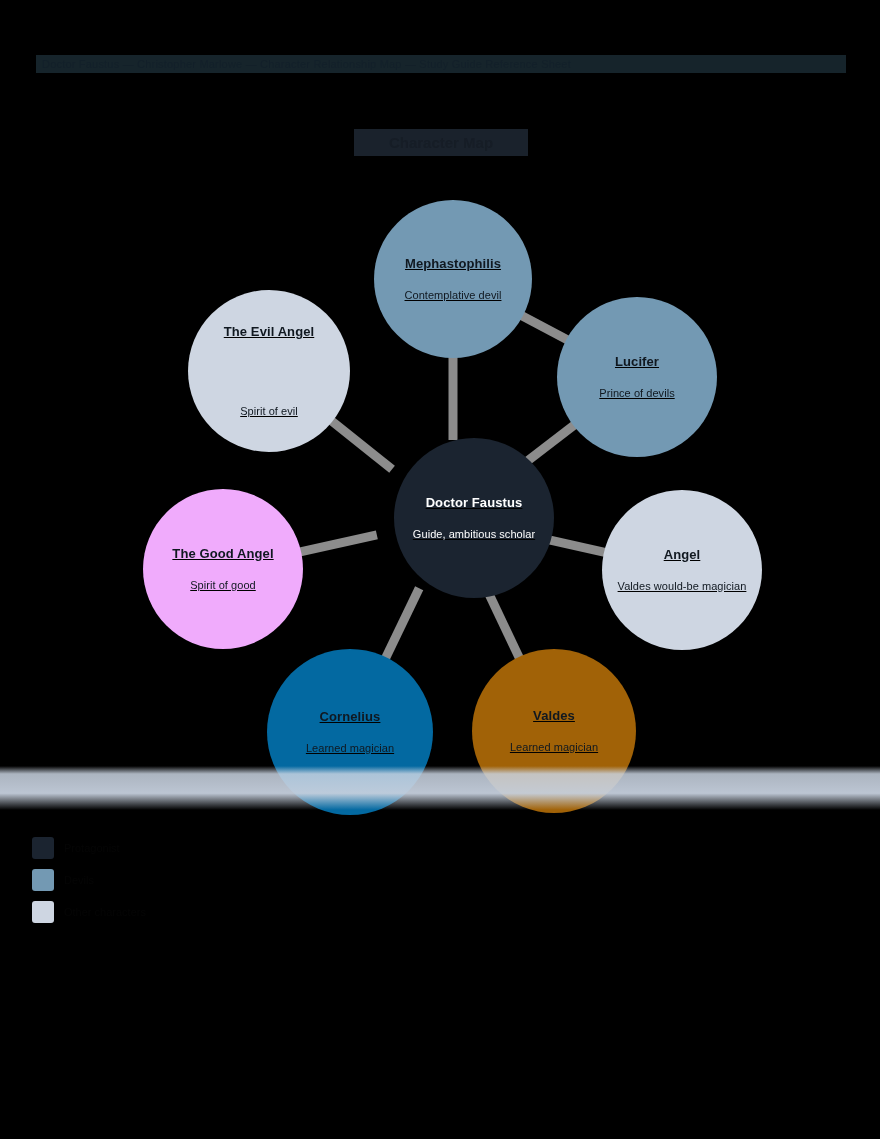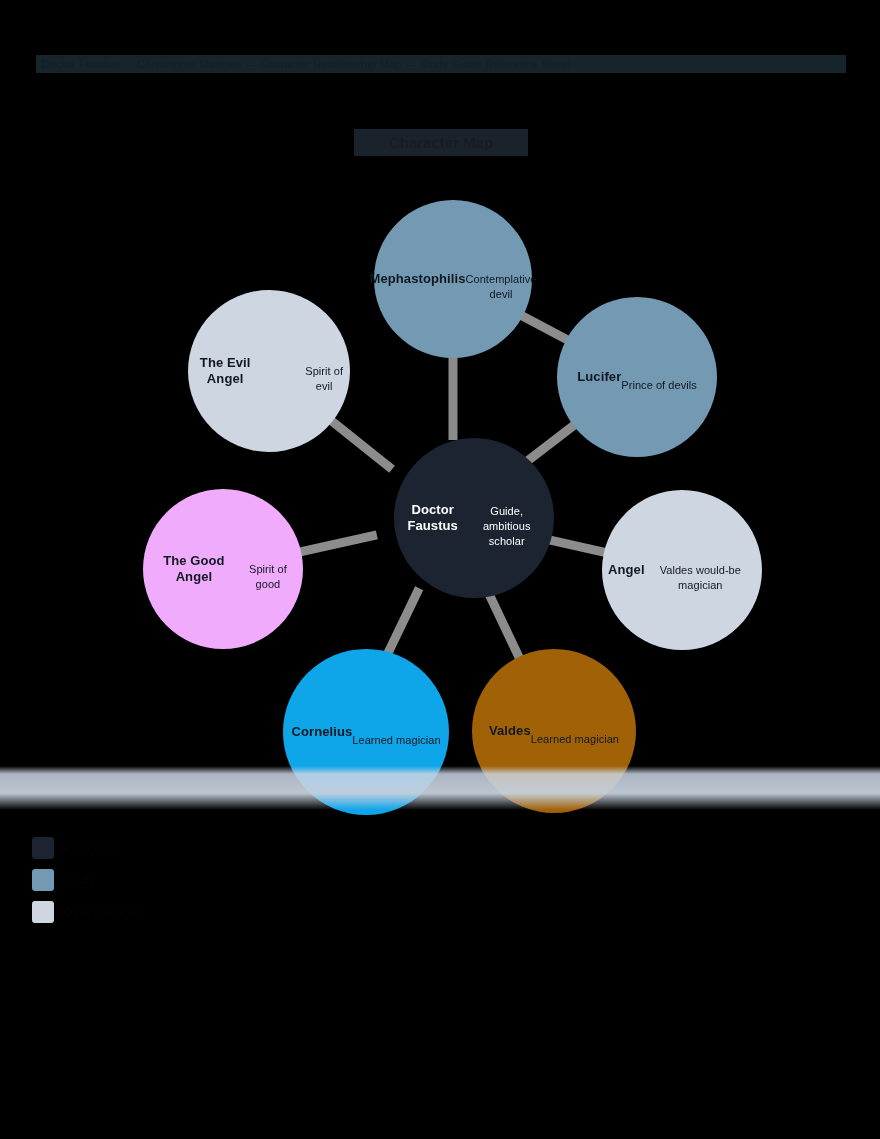--- a/index.html
+++ b/index.html
@@ -88,26 +88,27 @@
                 rgba(202,212,226,0.85) 18%,
                 rgba(198,208,222,0.95) 62%,
                 rgba(0,0,0,0) 100%);
     pointer-events: none;
   }
 
   .node {
     position: absolute;
     border-radius: 50%;
     display: flex;
-    flex-direction: row;
+    flex-direction: column;
     align-items: center;
     justify-content: center;
-    text-align: center;
+    text-align: left;
     box-sizing: border-box;
     padding: 6px;
+    text-decoration: underline;
   }
   .node .node-name {
     font-size: 13px;
     font-weight: bold;
     line-height: 16px;
     letter-spacing: .1px;
   }
   .node .node-role {
     font-size: 11px;
     line-height: 15px;
@@ -194,21 +195,21 @@
         <div class="node-role">Spirit of evil</div>
       </div>
       <div class="node tier-other" style="left: 143px; top: 319px; width: 160px; height: 160px; background: #f0abfc;">
         <div class="node-name">The Good Angel</div>
         <div class="node-role">Spirit of good</div>
       </div>
       <div class="node tier-other" style="left: 602px; top: 320px; width: 160px; height: 160px; background: rgb(206, 214, 226);">
         <div class="node-name">Angel</div>
         <div class="node-role">Valdes would-be magician</div>
       </div>
-      <div class="node tier-other" style="left: 283px; top: 479px; width: 166px; height: 166px; background: #0ea5e9;">
+      <div class="node tier-other" style="left: 267px; top: 479px; width: 166px; height: 166px; background: #0369a1;">
         <div class="node-name">Cornelius</div>
         <div class="node-role">Learned magician</div>
       </div>
       <div class="node tier-other" style="left: 472px; top: 479px; width: 164px; height: 164px; background: #a16207;">
         <div class="node-name">Valdes</div>
         <div class="node-role">Learned magician</div>
       </div>
     </div>
 
   <div id="diagram-base-band"></div>

